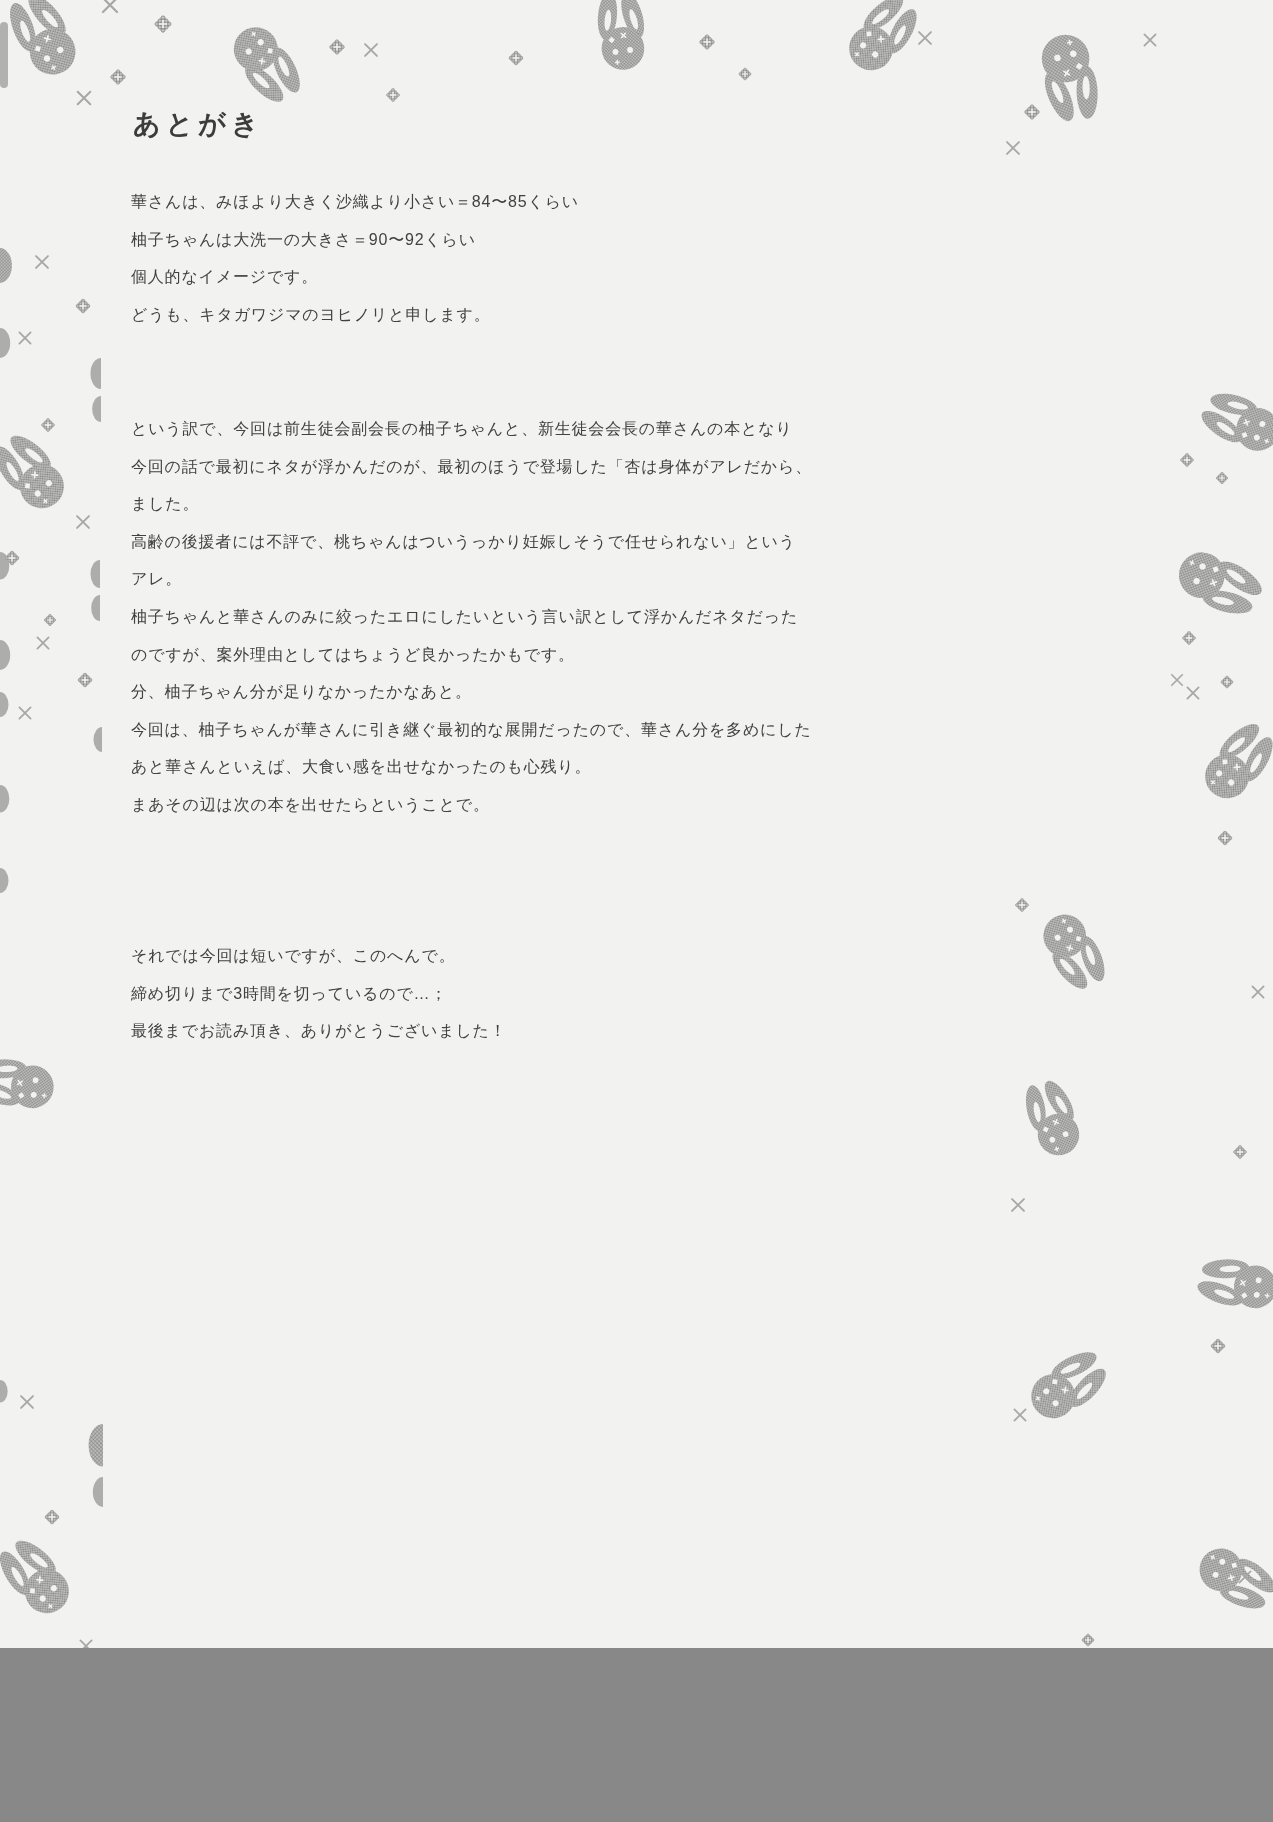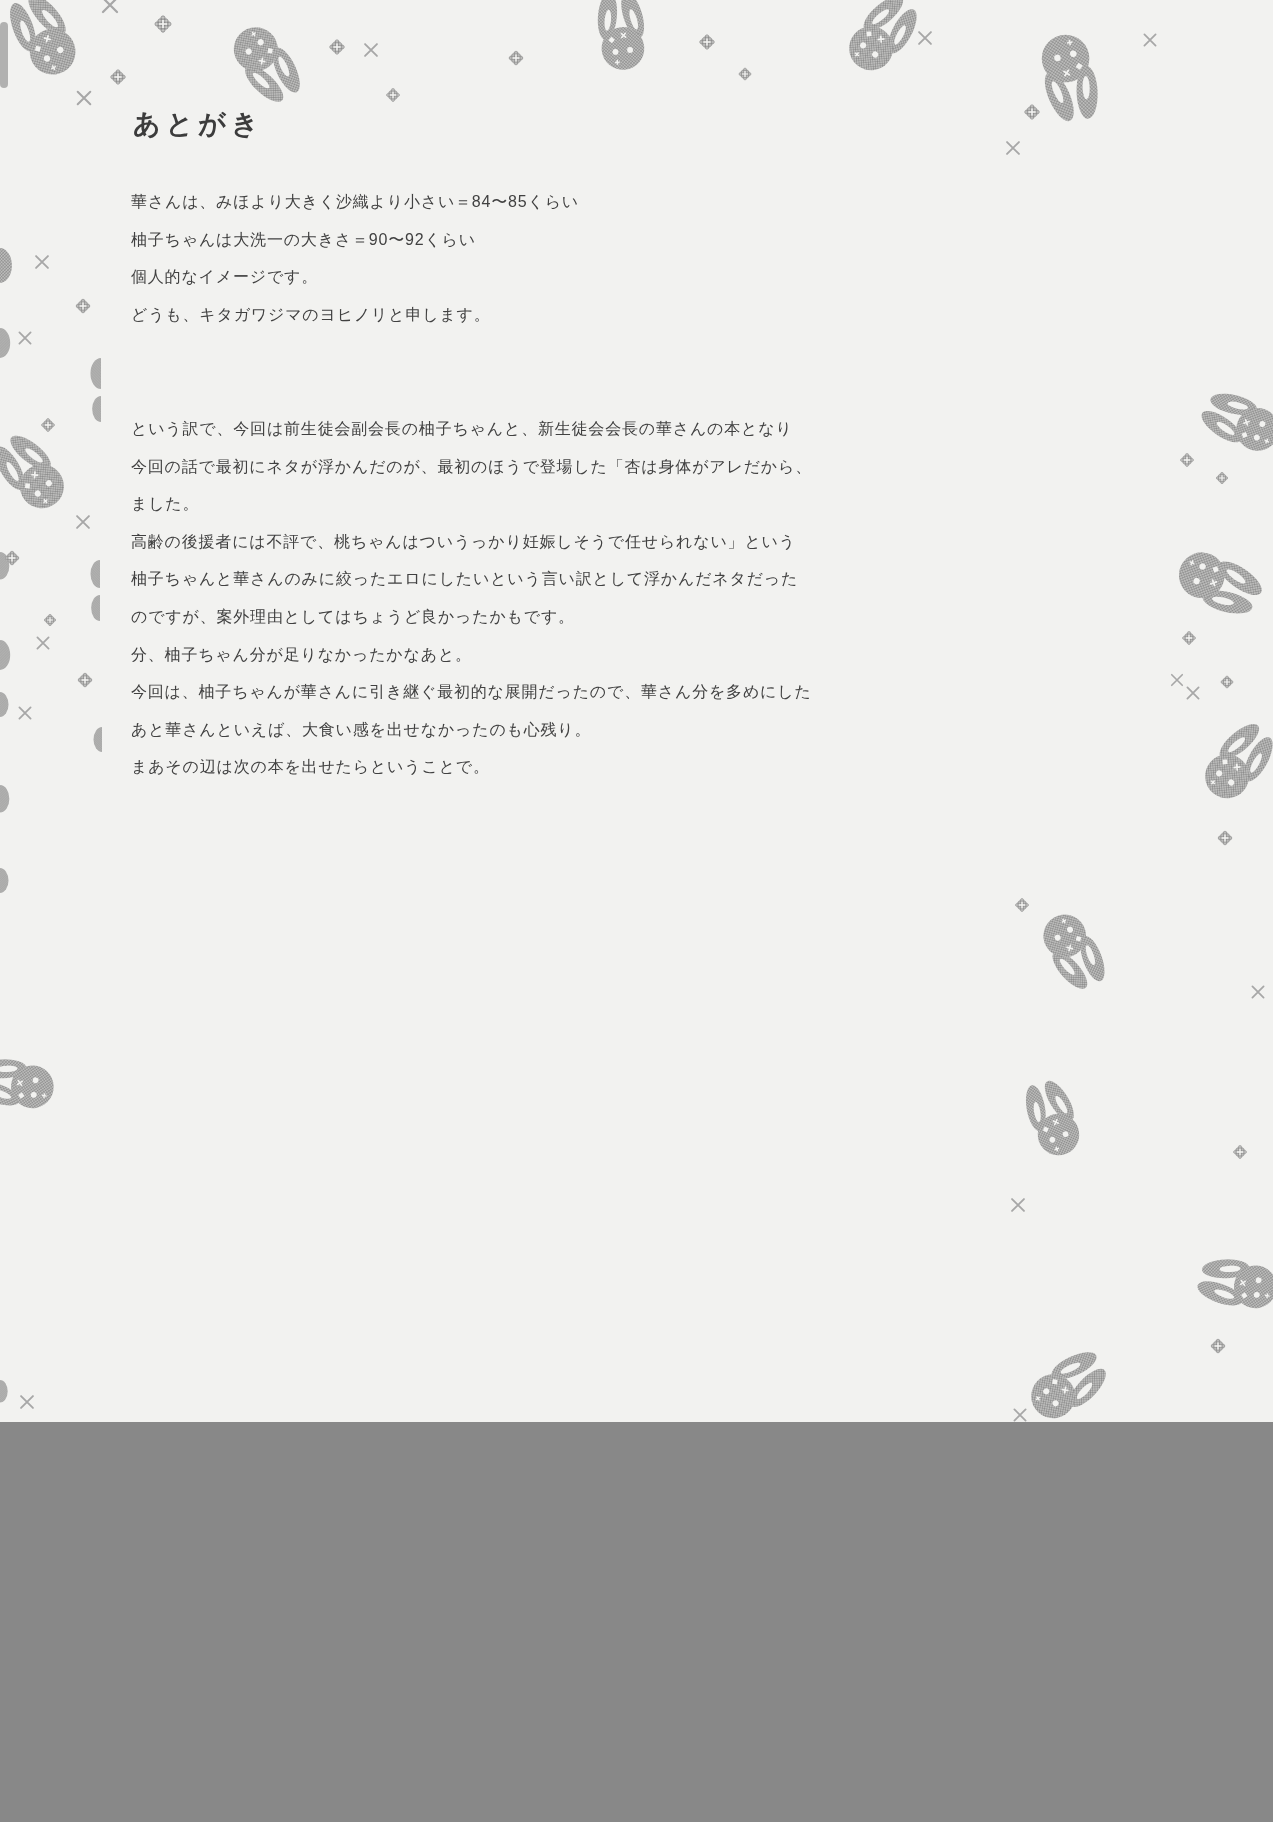--- a/index.html
+++ b/index.html
@@ -1,18 +1,18 @@
 <!DOCTYPE html>
 <html><head>
 <meta charset="utf-8">
 <style>
   html,body{margin:0;padding:0;background:#888;}
   .page{
     position:relative;
-    width:1273px;height:1422px;
+    width:1273px;height:1648px;
     margin:0 auto;
     background:#f2f2f0;
     overflow:hidden;
     font-family:"Liberation Sans","DejaVu Sans",sans-serif;
   }
   .decor{position:absolute;left:0;top:0;width:1273px;height:1822px;}
   .text-layer{position:absolute;left:0;top:0;width:1273px;height:1822px;}
   .title{
     position:absolute;left:133px;top:106px;
     font-size:27px;font-weight:600;letter-spacing:5px;
@@ -174,23 +174,29 @@
       <div class="line">柚子ちゃんは大洗一の大きさ＝90〜92くらい</div>
       <div class="line">個人的なイメージです。</div>
       <div class="line">どうも、キタガワジマのヨヒノリと申します。</div>
     </div>
 
     <div class="para p2">
       <div class="line">という訳で、今回は前生徒会副会長の柚子ちゃんと、新生徒会会長の華さんの本となり</div>
       <div class="line">今回の話で最初にネタが浮かんだのが、最初のほうで登場した「杏は身体がアレだから、</div>
       <div class="line">ました。</div>
       <div class="line">高齢の後援者には不評で、桃ちゃんはついうっかり妊娠しそうで任せられない」という</div>
+      <div class="line">アレ。</div>
       <div class="line">柚子ちゃんと華さんのみに絞ったエロにしたいという言い訳として浮かんだネタだった</div>
       <div class="line">のですが、案外理由としてはちょうど良かったかもです。</div>
       <div class="line">分、柚子ちゃん分が足りなかったかなあと。</div>
       <div class="line">今回は、柚子ちゃんが華さんに引き継ぐ最初的な展開だったので、華さん分を多めにした</div>
       <div class="line">あと華さんといえば、大食い感を出せなかったのも心残り。</div>
       <div class="line">まあその辺は次の本を出せたらということで。</div>
     </div>
 
+    <div class="para p3">
+      <div class="line">それでは今回は短いですが、このへんで。</div>
+      <div class="line">締め切りまで3時間を切っているので…；</div>
+      <div class="line">最後までお読み頂き、ありがとうございました！</div>
+    </div>
   </div>
 
 </div>
 
 </body></html>

